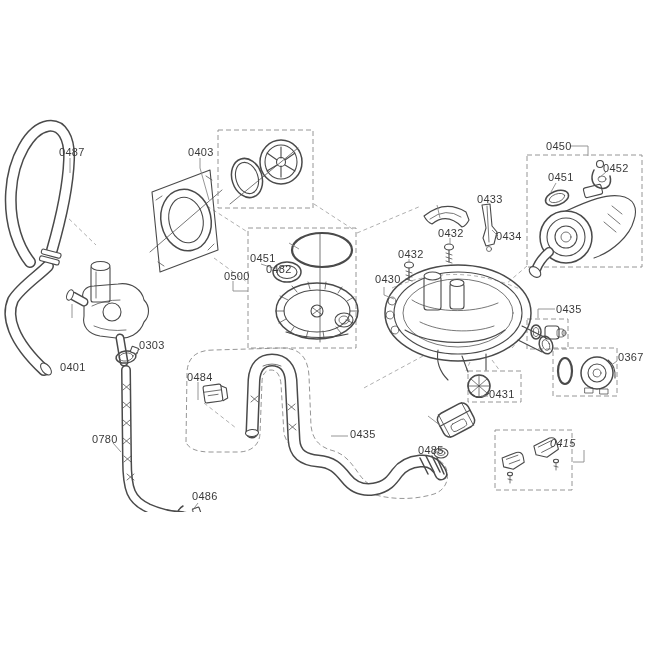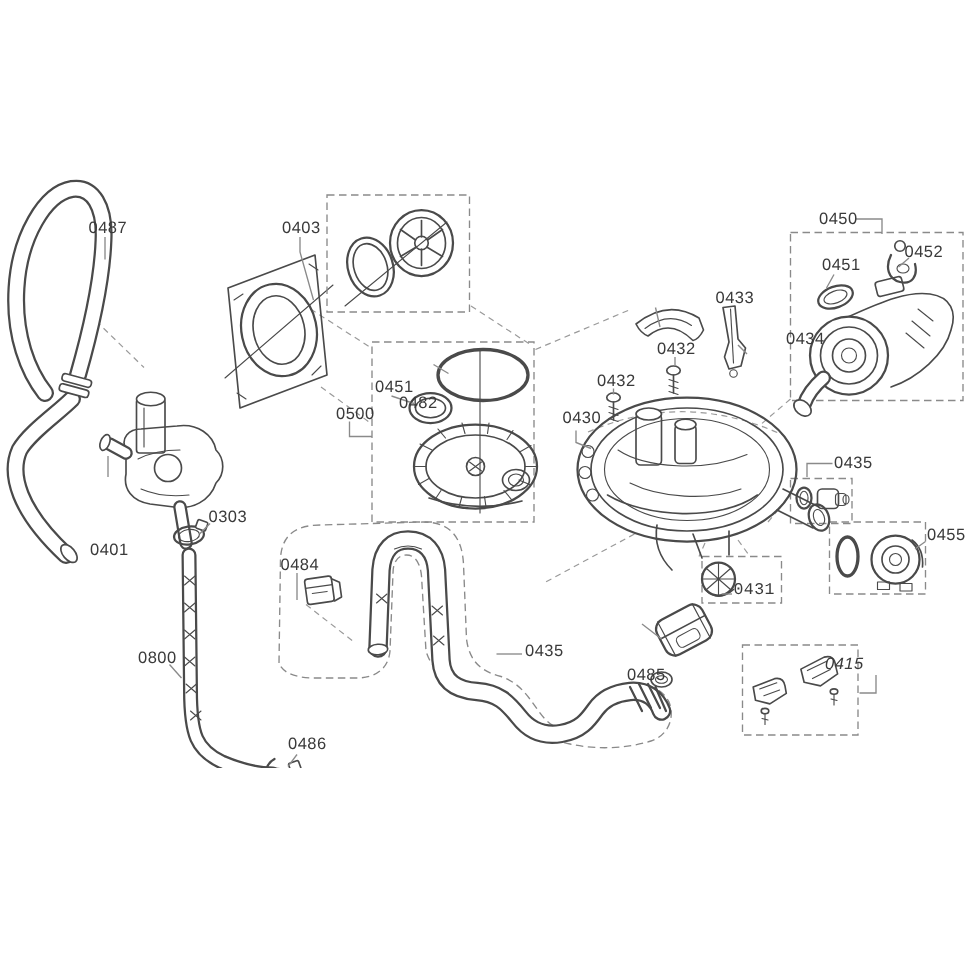--- a/index.html
+++ b/index.html
@@ -353,32 +353,32 @@
   </g>
 </svg>
 
 <div>
       <span class="part-label" style="left: 59px; top: 146px;">0487</span>
       <span class="part-label" style="left: 188px; top: 146px;">0403</span>
       <span class="part-label" style="left: 546px; top: 140px;">0450</span>
       <span class="part-label" style="left: 603px; top: 162px;">0452</span>
       <span class="part-label" style="left: 548px; top: 171px;">0451</span>
       <span class="part-label" style="left: 445px; top: 193px; margin-left: 32px;">0433</span>
-      <span class="part-label" style="left: 496px; top: 220px; padding-left: 28px;">0434</span>
+      <span class="part-label" style="left: 496px; top: 230px;">0434</span>
       <span class="part-label" style="left: 438px; top: 227px;">0432</span>
       <span class="part-label" style="left: 398px; top: 248px;">0432</span>
       <span class="part-label" style="left: 375px; top: 273px;">0430</span>
       <span class="part-label" style="left: 266px; top: 234px; margin-top: 29px;">0482</span>
       <span class="part-label" style="left: 250px; top: 252px;">0451</span>
       <span class="part-label" style="left: 224px; top: 270px;">0500</span>
       <span class="part-label" style="left: 60px; top: 319px; margin-top: 42px;">0401</span>
       <span class="part-label" style="left: 139px; top: 339px;">0303</span>
       <span class="part-label" style="left: 556px; top: 303px;">0435</span>
-      <span class="part-label" style="left: 618px; top: 351px;">0455</span>
+      <span class="part-label" style="left: 618px; top: 351px;">0367</span>
       <span class="part-label" style="left: 187px; top: 371px;">0484</span>
-      <span class="part-label" style="left: 489px; top: 388px; font-family: Liberation Mono, monospace;">0431</span>
+      <span class="part-label" style="left: 489px; top: 388px;">0431</span>
       <span class="part-label" style="left: 418px; top: 404px; margin-top: 40px;">0485</span>
-      <span class="part-label" style="left: 92px; top: 433px;">0800</span>
+      <span class="part-label" style="left: 92px; top: 433px;">0780</span>
       <span class="part-label" style="left: 350px; top: 428px;">0435</span>
       <span class="part-label" style="left: 550px; top: 437px; font-style: italic;">0415</span>
       <span class="part-label" style="left: 192px; top: 490px;">0486</span>
     </div>
 </div>
 
 </body></html>

